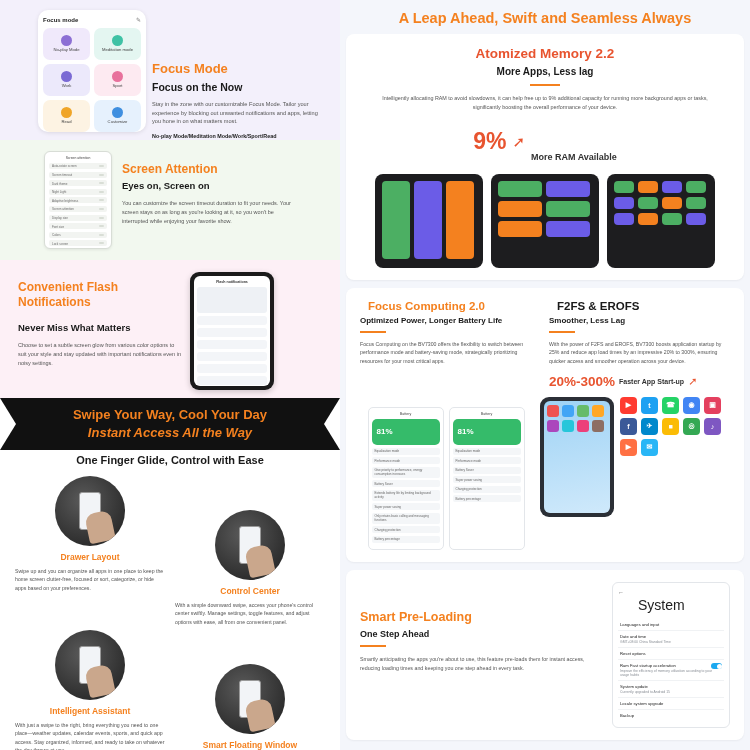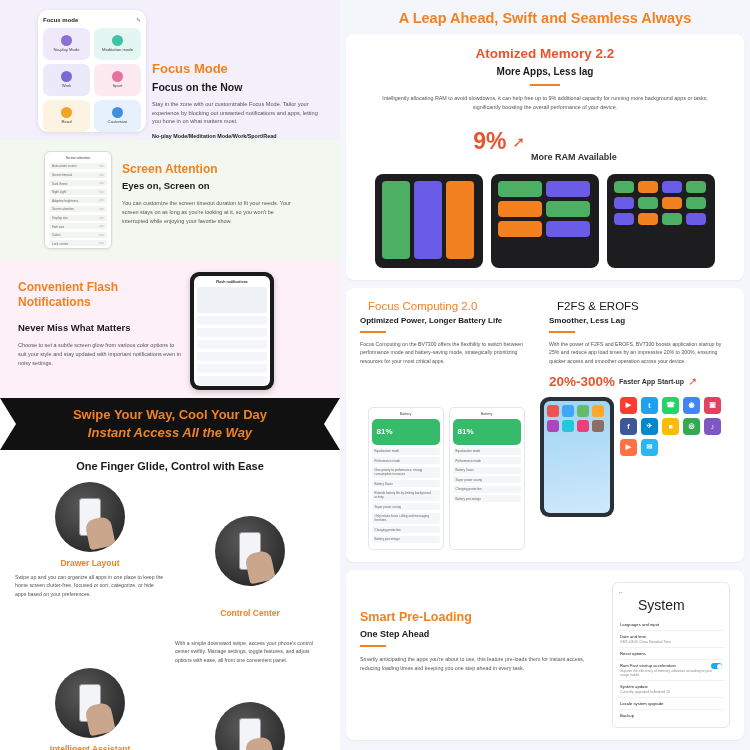--- a/index.html
+++ b/index.html
@@ -68,25 +68,25 @@
   .fp-card { background:#f3f5f8; border-radius:3px; height:9px; margin-bottom:3px; }
   .fp-big { background:#eef1f5; border-radius:3px; height:26px; margin-bottom:3px; }
 
   
   .p-swipe-banner { height: 52px; background:#111; position:relative; display:flex; align-items:center; justify-content:center; }
   .p-swipe-banner:before{content:"";position:absolute;left:0;top:0;width:0;height:0;border-left:16px solid #fff;border-top:26px solid transparent;border-bottom:26px solid transparent;}
   .p-swipe-banner:after{content:"";position:absolute;right:0;top:0;width:0;height:0;border-right:16px solid #fff;border-top:26px solid transparent;border-bottom:26px solid transparent;}
   .swipe-t1{color:#f4811f;font-size:13px;font-weight:bold;text-align:center;line-height:1.35;}
   .swipe-t2{color:#f4811f;font-size:13px;font-weight:bold;text-align:center;line-height:1.35;font-style:italic;}
 
-  .p-gestures { height: 300px; background:#fff; padding: 10px 14px; }
+  .p-gestures { height: 300px; background:#fff; padding: 4px 14px; }
   .gest-head { text-align:center; font-size:11px; color:#1a1a1a; font-weight:bold; margin-bottom:10px; }
   .gest-grid { display:grid; grid-template-columns: 1fr 1fr; gap: 4px 8px; }
   .gest-cell { display:flex; flex-direction:column; align-items:center; }
-  .gest-cell.off { margin-top: 34px; gap: 16px; }
+  .gest-cell.off { margin-top: 34px; }
   .gest-circle {
     width: 70px; height: 70px; border-radius: 50%;
     background: radial-gradient(circle at 40% 35%, #5a5a5a, #1c1c1c);
     display:flex; align-items:center; justify-content:center; position:relative;
     overflow:hidden;
   }
   .gest-phone { width: 22px; height: 38px; background:#f2f4f7; border-radius:3px; border:1px solid #999; }
   .gest-hand { position:absolute; width:26px; height:30px; background:#caa78c; border-radius:10px 10px 4px 4px; right:12px; bottom:4px; transform:rotate(-12deg); }
   .gest-title { color:#f4811f; font-size:8.5px; font-weight:bold; margin-top:6px; text-align:center; }
   .gest-p { color:#555; font-size:5.2px; line-height:1.6; margin-top:5px; width:150px; }
@@ -101,21 +101,21 @@
   .amem-stat { display:flex; align-items:center; justify-content:center; gap:6px; margin-top:10px; }
   .amem-num { color:#e8542f; font-size:23px; font-weight:bold; }
   .amem-arrow { color:#e8542f; font-size:15px; }
   .amem-sub { color:#333; font-size:9px; font-weight:bold;margin-top:30px; }
   .phones-row { display:flex; gap:8px; justify-content:center; margin-top:12px; }
   .mini-phone { width: 108px; height: 94px; background:#1d1d1f; border-radius:8px; padding:7px; display:flex; flex-wrap:wrap; gap:4px; align-content:flex-start; }
   .mp-block { border-radius:4px; }
 
   .two-col { display:flex; gap:8px; }
   .half { flex:1; }
-  .fc-h1 { color:#f4811f; font-size:11.5px; font-weight:normal;padding-left:8px; }
+  .fc-h1 { color:#f4811f; font-size:11.5px; font-weight:bold;padding-left:8px; }
   .fc-h2 { color:#1a1a1a; font-size:8px; font-weight:bold; margin-top:4px; }
   .fc-rule { width:26px; height:2px; background:#f4811f; margin-top:6px; }
   .fc-p { color:#555; font-size:5.2px; line-height:1.65; margin-top:7px; }
   .speed-line { display:flex; align-items:center; gap:4px; margin-top:8px; }
   .speed-num { color:#e8542f; font-size:13.5px; font-weight:bold; }
   .speed-txt { color:#333; font-size:7px; font-weight:bold; }
 
   .batt-row { display:flex; gap:5px; justify-content:center; margin-top:10px; }
   .batt-card { width: 76px; background:#fff; border:1px solid #e3e6ea; border-radius:5px; padding:4px 3px; }
   .bc-title { font-size:3.6px; text-align:center; color:#444; margin-bottom:3px; }

